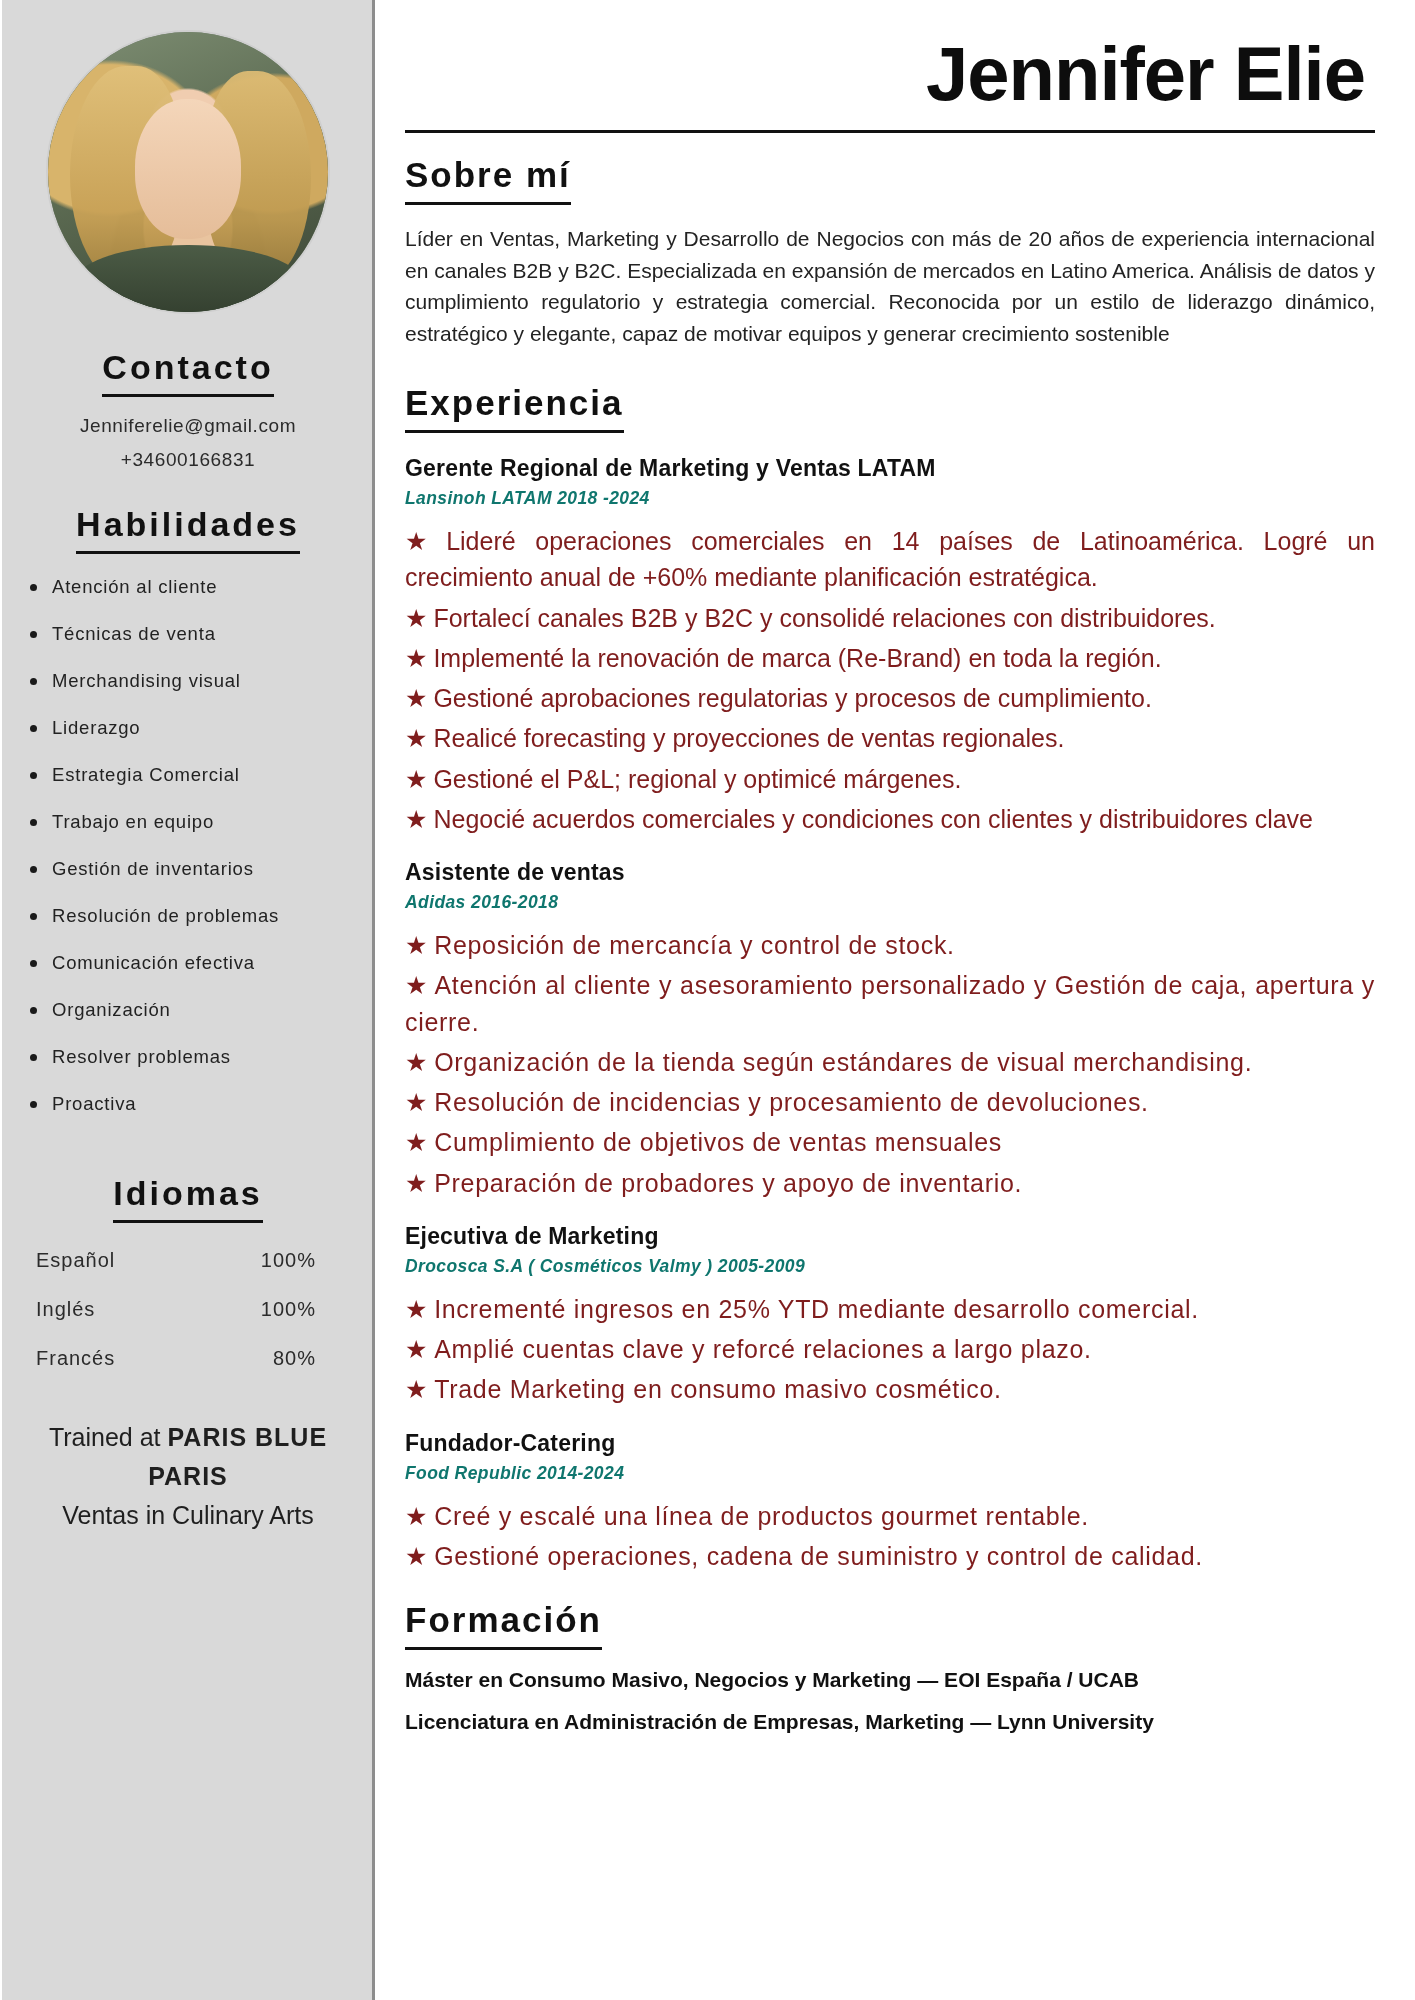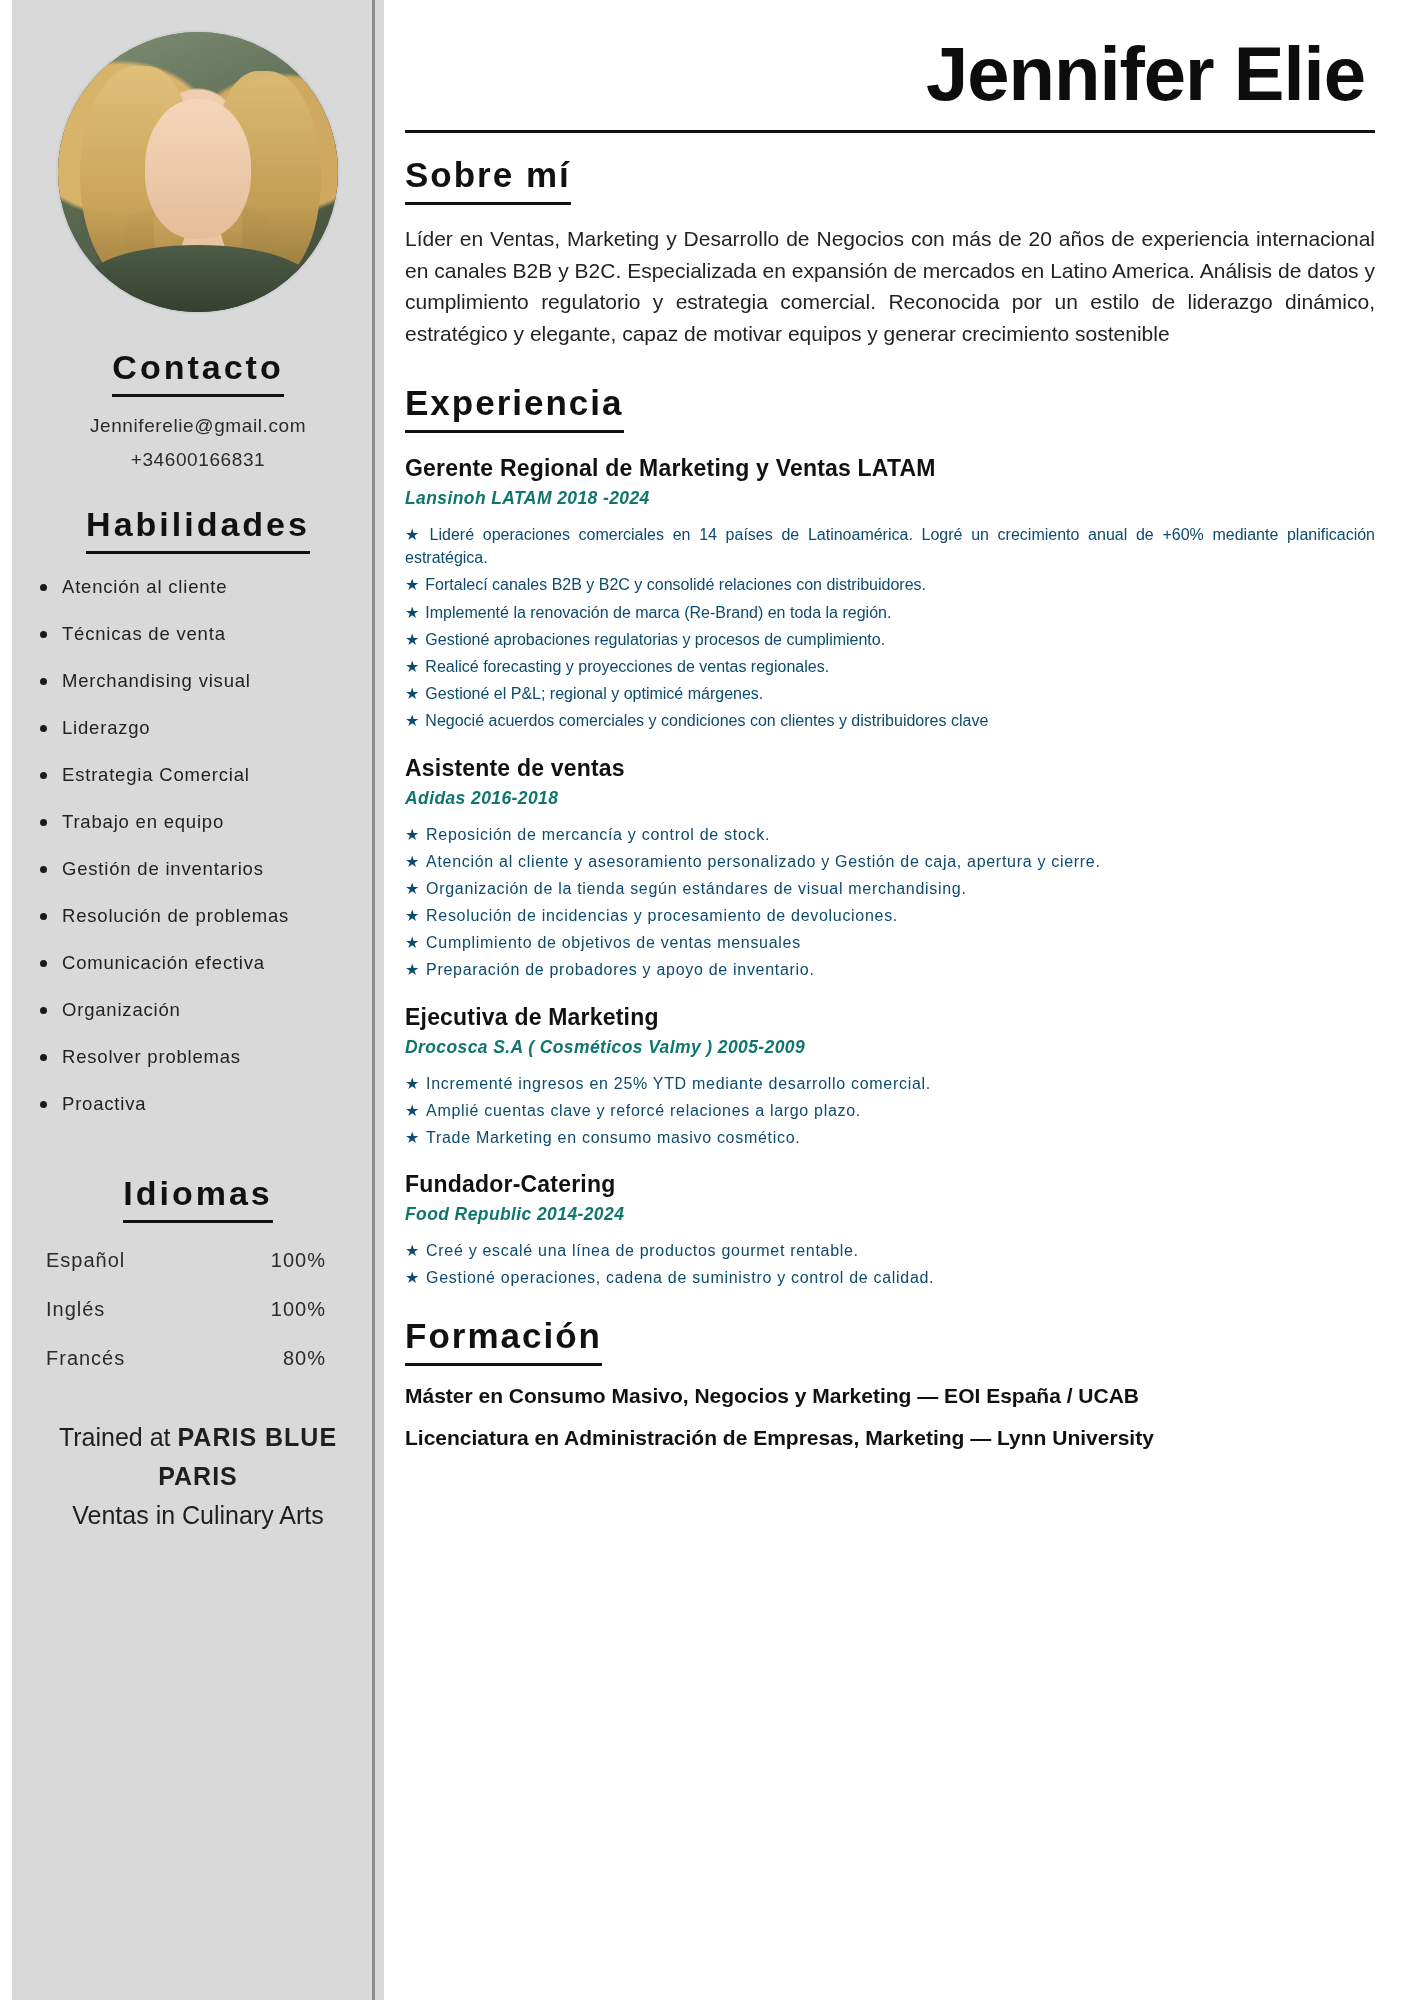--- a/index.html
+++ b/index.html
@@ -14,21 +14,21 @@
   .page {
     position: relative;
     width: 1415px;
     height: 2000px;
     background: #ffffff;
     overflow: hidden;
     box-sizing: border-box;
   }
   .sidebar {
     position: absolute;
-    left: 12px;
+    left: 2px;
     top: 0;
     width: 372px;
     height: 2000px;
     background: #d9d9d9;
     box-sizing: border-box;
   }
   .sidebar-divider {
     position: absolute;
     left: 372px;
     top: 0;
@@ -211,23 +211,23 @@
     color: #0f766e;
     margin: 6px 0 0 0;
     letter-spacing: .4px;
   }
   .bullets {
     margin: 14px 0 0 0;
     padding: 0;
     list-style: none;
   }
   .bullets li {
-    font-size: 16px;
+    font-size: 25px;
     line-height: 1.45;
-    color: #0c4a6e;
+    color: #7f1d1d;
     margin-bottom: 4px;
     text-align: justify;
   }
   .bullets li .star { margin-right: 6px; }
   .bullets.spaced li { letter-spacing: .7px; }
   .edu-line {
     font-size: 21px;
     font-weight: 700;
     color: #111;
     margin: 18px 0 0 0;

